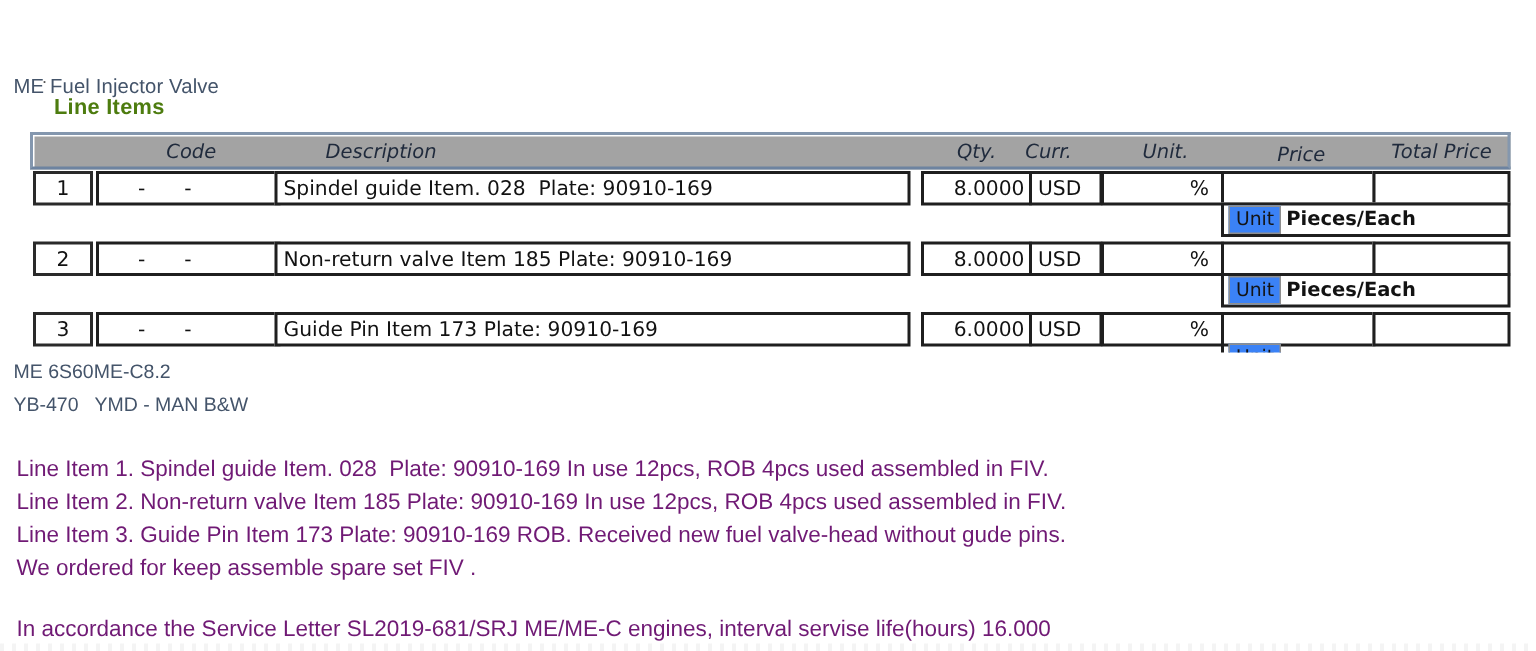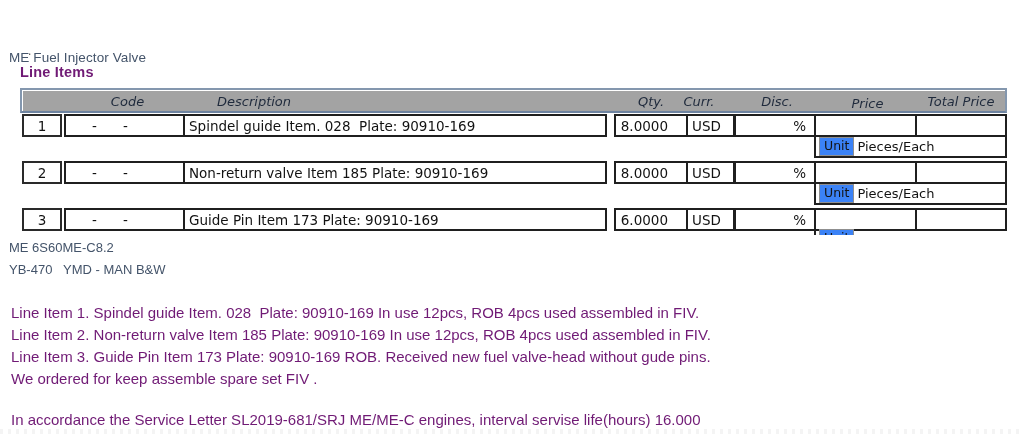--- a/index.html
+++ b/index.html
@@ -12,22 +12,22 @@
   
   .doc-title {
     position:absolute; left:9px; top:25px;
     font-size:13.5px; color:#44546A; letter-spacing:.1px;margin-top:25px;
   }
   .stray-dot {
     position:absolute; left:28px; top:44px;
     font-size:12px; color:#555;
   }
   .section-heading {
-    position:absolute; left:20px; top:64px;
-    font-size:14.5px; font-weight:bold; color:#701a75; letter-spacing:.2px;
+    position:absolute; left:36px; top:64px;
+    font-size:14.5px; font-weight:bold; color:#4d7c0f; letter-spacing:.2px;
   }
 
   
   .table-header {
     position:absolute; left:20px; top:88px; width:987px; height:25px;
     background:#a3a3a3; border:2px solid #8497ae; border-bottom-color:#6d83a0;
     box-shadow: inset 1px 1px 0 #ffffff;
   }
   .table-header .hl {
     position:absolute; top:2px; height:18px;
@@ -53,40 +53,40 @@
     position:absolute; top:0; height:23px;
     background:#ffffff; border:2px solid #1f1f1f;
     display:flex; align-items:center;
     font-family:"DejaVu Sans","Liberation Sans",sans-serif;
     font-size:13.5px; color:#121212; white-space:nowrap; overflow:hidden;
   }
   .c-num   { left:22px;  width:40px;  justify-content:center; border-color:#2a2a2a; }
   .c-code  { left:64px;  width:123px; padding-left:26px; gap:26px; }
   .c-desc  { left:183px; width:424px; padding-left:4px; }
   .c-desc span { white-space:pre; }
-  .c-qty   { left:614px; width:74px;  justify-content:flex-end; padding-right:18px; }
+  .c-qty   { left:614px; width:74px;  justify-content:flex-end; padding-right:3px; }
   .c-curr  { left:686px; width:49px;  padding-left:4px; }
   .c-disc  { left:734px; width:82px;  justify-content:flex-end; padding-right:8px; }
   .c-price { left:814px; width:103px; }
   .c-total { left:915px; width:92px; }
 
   
   .row-unit {
     position:absolute; left:814px; top:21px; width:193px; height:23px;
     background:#ffffff; border:2px solid #1f1f1f;
     display:flex; align-items:center; overflow:hidden;
     font-family:"DejaVu Sans","Liberation Sans",sans-serif;
     font-size:13px; color:#121212; white-space:nowrap;
   }
   .unit-chip {
     margin-left:3px; padding:1px 4px 2px 4px;
     background:#3b82f6; border:1px solid #8f8f8f; color:#141414;
     font-size:12.5px; line-height:14px;
   }
-  .unit-value { margin-left:3px; }
+  .unit-value { margin-left:3px;font-weight:bold; }
 
   .item-block.clipped .row-unit {
     height:6px; border-width:0 0 0 2px; background:transparent;
     align-items:flex-start;
   }
   .item-block.clipped .unit-chip { height:20px; }
   .item-block.clipped .unit-value { visibility:hidden; }
 
   
   .navy-line {
@@ -117,21 +117,21 @@
 
   <div class="doc-title">ME Fuel Injector Valve</div>
   <div class="stray-dot">.</div>
   <div class="section-heading">Line Items</div>
 
   <div class="table-header">
     <span class="hl h-code">Code</span>
     <span class="hl h-desc">Description</span>
     <span class="hl h-qty">Qty.</span>
     <span class="hl h-curr">Curr.</span>
-    <span class="hl h-disc">Disc.</span>
+    <span class="hl h-disc">Unit.</span>
     <span class="hl h-price">Price</span>
     <span class="hl h-total">Total Price</span>
   </div>
 
   <div id="rows-container">
     <div class="item-block">
       <div class="cell c-num">
           <span>1</span>
         </div>
       <div class="cell c-code">

